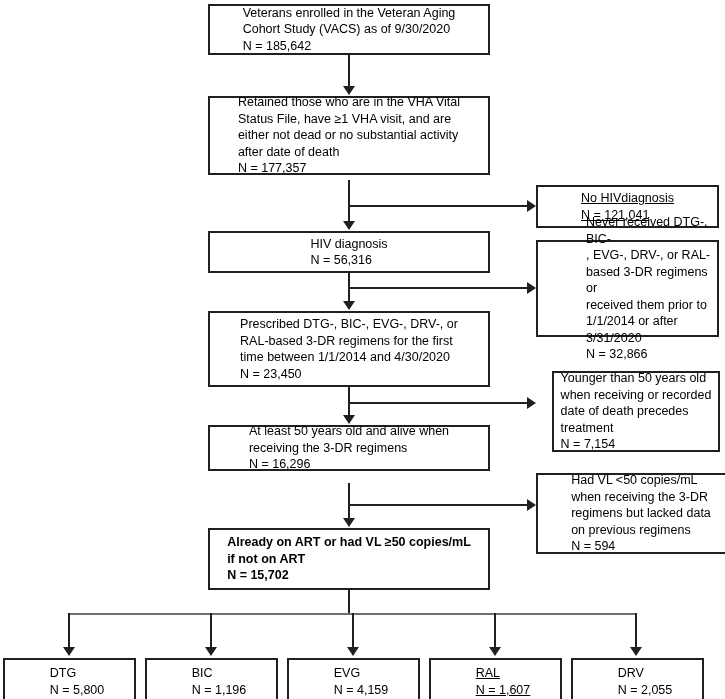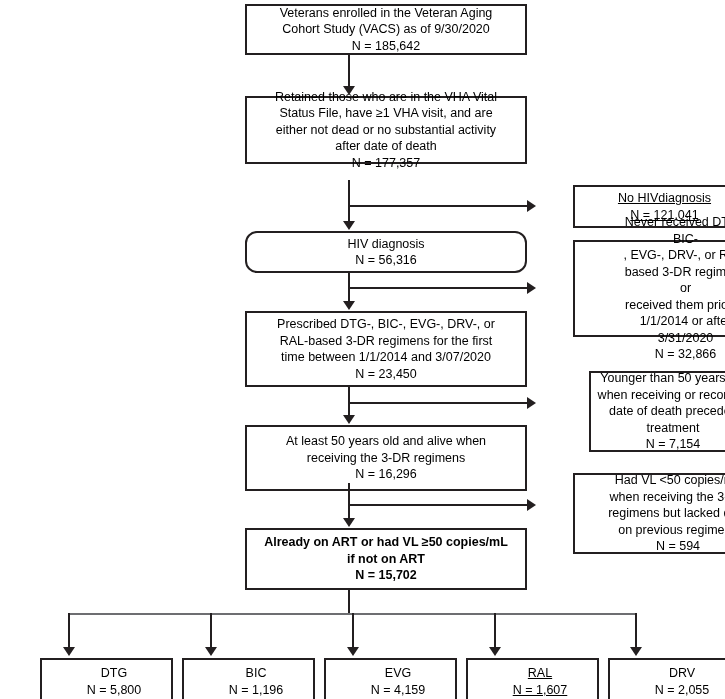--- a/index.html
+++ b/index.html
@@ -17,38 +17,37 @@
   }
 
   .node {
     position: absolute;
     box-sizing: border-box;
     border: 2px solid #231f20;
     background: #ffffff;
     display: flex;
     align-items: center;
     justify-content: center;
-    text-align: center;
+    text-align: left;
     color: #000000;
     font-size: 12.5px;
     line-height: 16.5px;
     padding: 2px 6px;
-    margin-left: 37px;
   }
   .node .txt {
     display: block;
     white-space: pre-line;
   }
 
   
   #n0  { left: 208px; top: 4px;   width: 282px; height: 51px; }
-  #n1  { left: 208px; top: 96px;  width: 282px; height: 68px; }
-  #n2  { left: 208px; top: 231px; width: 282px; height: 42px; border-radius: 12px; }
+  #n1  { left: 208px; top: 96px;  width: 282px; height: 79px; }
+  #n2  { left: 208px; top: 231px; width: 282px; height: 42px; }
   #n3  { left: 208px; top: 311px; width: 282px; height: 76px; }
-  #n4  { left: 208px; top: 425px; width: 282px; height: 66px; }
+  #n4  { left: 208px; top: 425px; width: 282px; height: 46px; }
   #n5  { left: 208px; top: 528px; width: 282px; height: 62px; font-weight: bold; }
 
   
   #e0  { left: 536px; top: 185px; width: 183px; height: 43px; text-decoration: underline; }
   #e1  { left: 536px; top: 240px; width: 183px; height: 97px; padding-left: 48px; }
   #e2  { left: 552px; top: 371px; width: 168px; height: 81px; }
   #e3  { left: 536px; top: 473px; width: 210px; height: 81px; }
 
   
   .leaf { top: 658px; height: 47px; padding-left: 21px; }
@@ -104,21 +103,21 @@
 after date of death
 N = 177,357</span>
   </div>
   <div class="node" id="n2">
     <span class="txt">HIV diagnosis
 N = 56,316</span>
   </div>
   <div class="node" id="n3">
     <span class="txt">Prescribed DTG-, BIC-, EVG-, DRV-, or
 RAL-based 3-DR regimens for the first
-time between 1/1/2014 and 3/07/2020
+time between 1/1/2014 and 4/30/2020
 N = 23,450</span>
   </div>
   <div class="node" id="n4">
     <span class="txt">At least 50 years old and alive when
 receiving the 3-DR regimens
 N = 16,296</span>
   </div>
   <div class="node" id="n5">
     <span class="txt">Already on ART or had VL ≥50 copies/mL
 if not on ART

